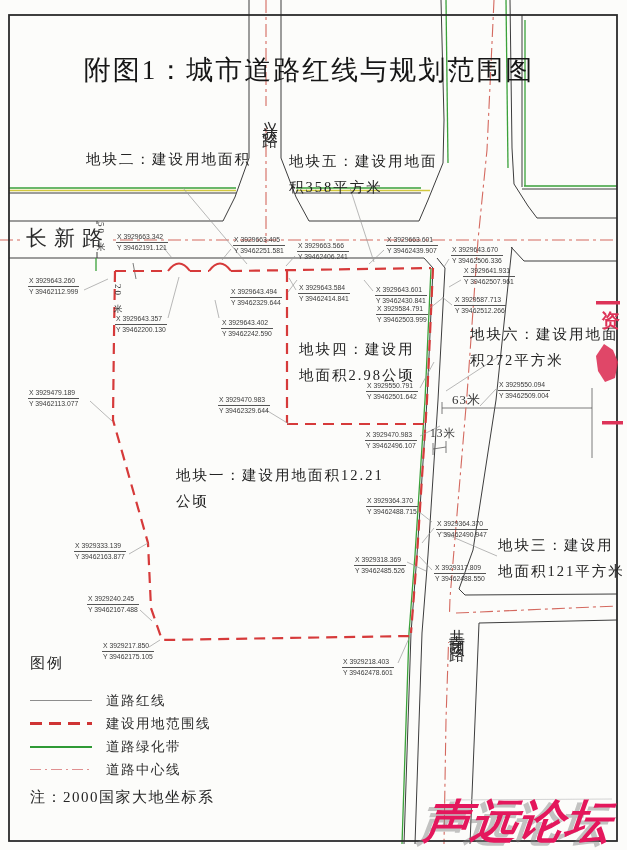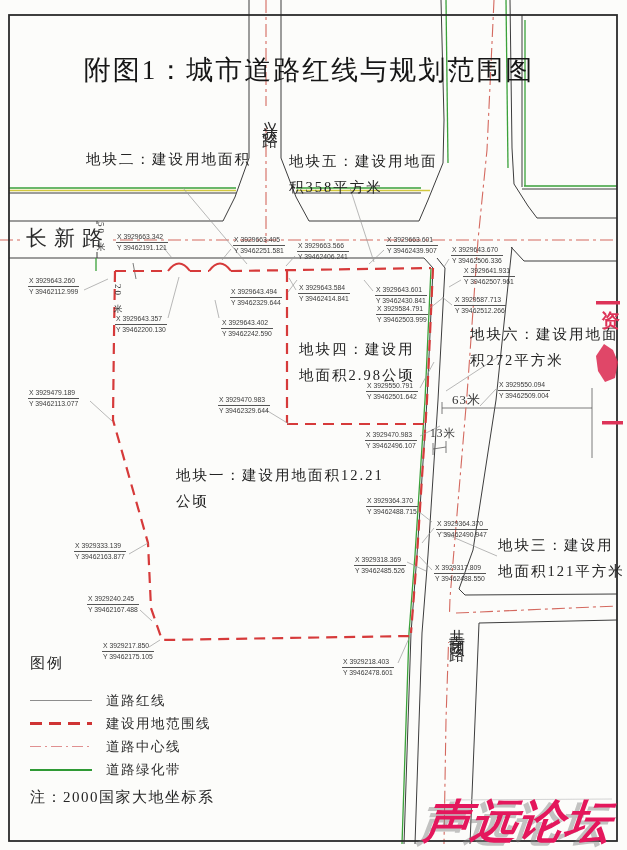--- a/index.html
+++ b/index.html
@@ -171,26 +171,26 @@
       <div id="legend-items">
           <div class="litem">
             <div class="swatch sw-redline"></div>
             <span class="llabel">道路红线</span>
           </div>
           <div class="litem">
             <div class="swatch sw-boundary"></div>
             <span class="llabel">建设用地范围线</span>
           </div>
           <div class="litem">
+            <div class="swatch sw-greenbelt"></div>
+            <span class="llabel">道路绿化带</span>
+          </div>
+          <div class="litem">
             <div class="swatch sw-centerline"></div>
             <span class="llabel">道路中心线</span>
-          </div>
-          <div class="litem">
-            <div class="swatch sw-greenbelt"></div>
-            <span class="llabel">道路绿化带</span>
           </div>
         </div>
       <div class="lnote">注：2000国家大地坐标系</div>
     </div>
 
     <div class="abs watermark" style="color: rgb(228, 23, 92);">声远论坛</div>
     <div class="abs seal-char" style="color: rgb(221, 51, 88);">资</div>
   <div class="coord" style="left: 116px; top: 233px;">
         <span class="cx">X 3929663.342</span>
         <span class="cy">Y 39462191.121</span>

